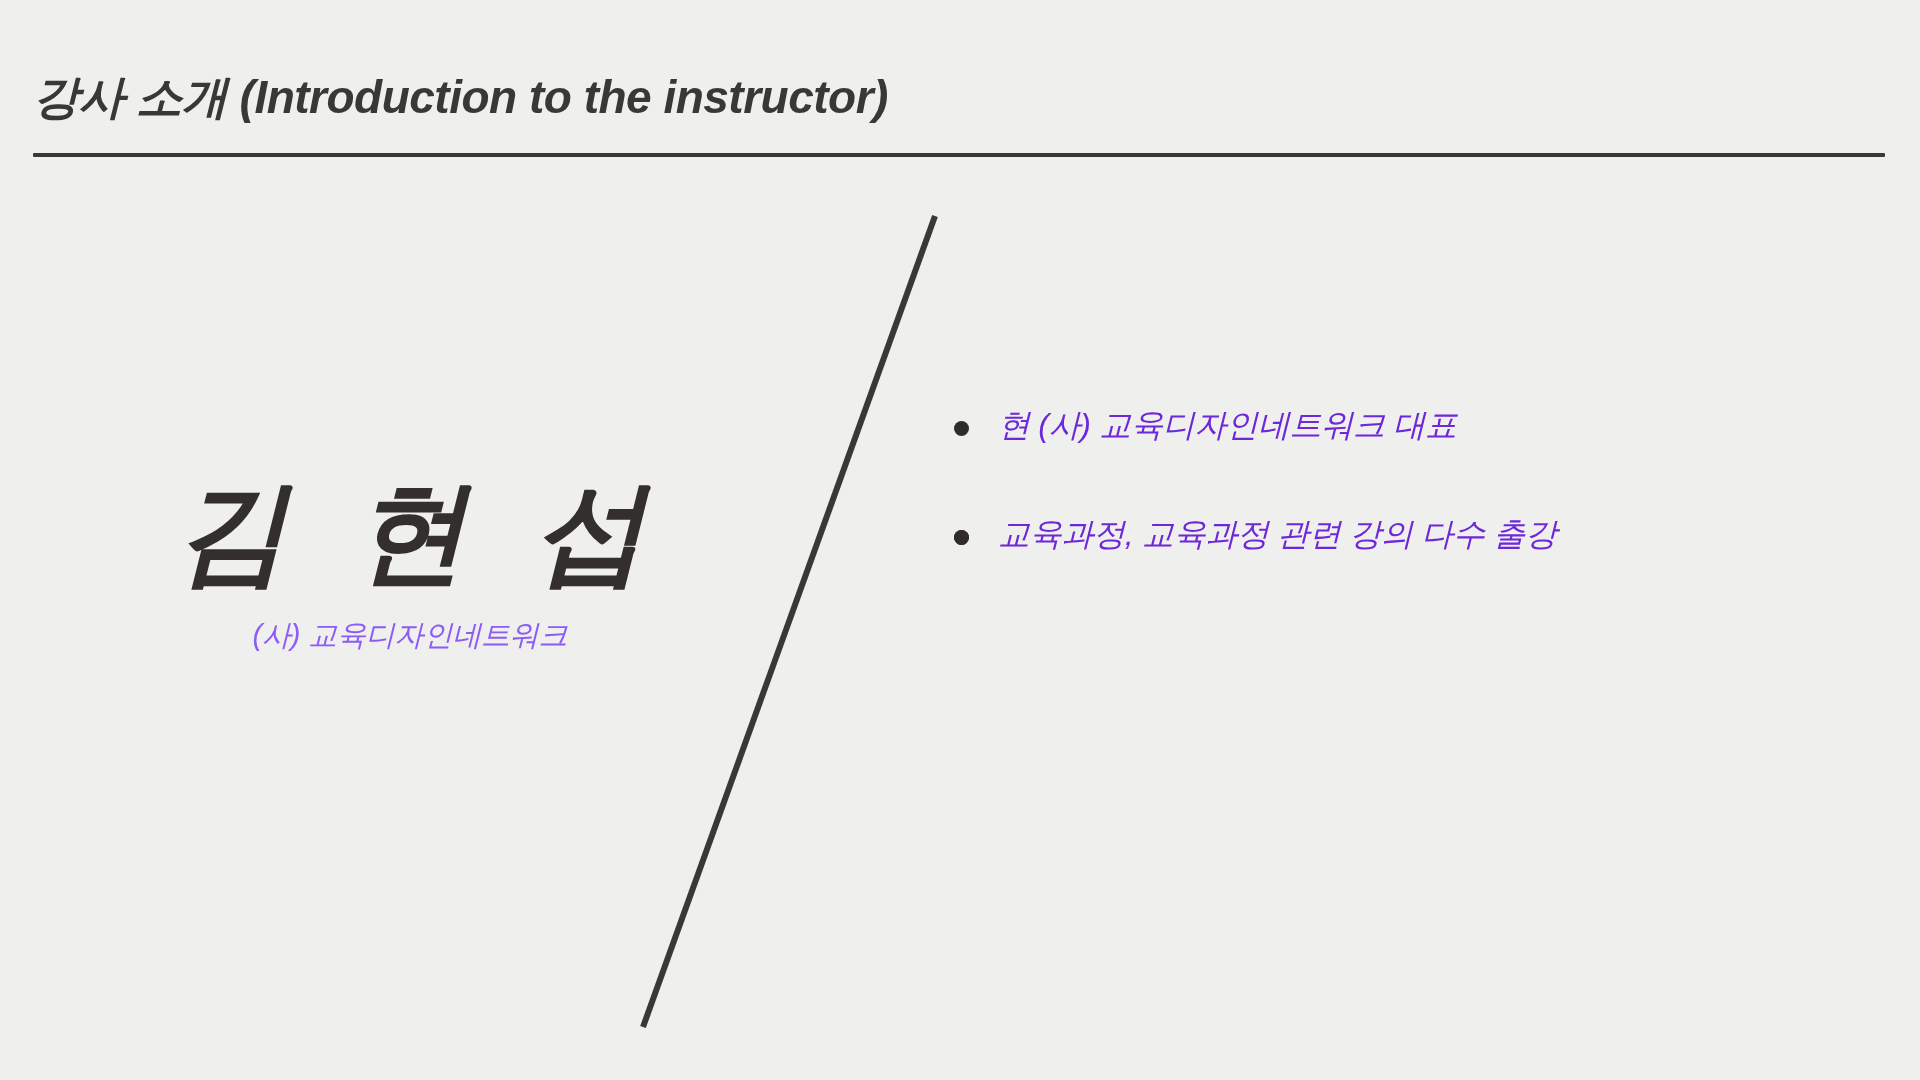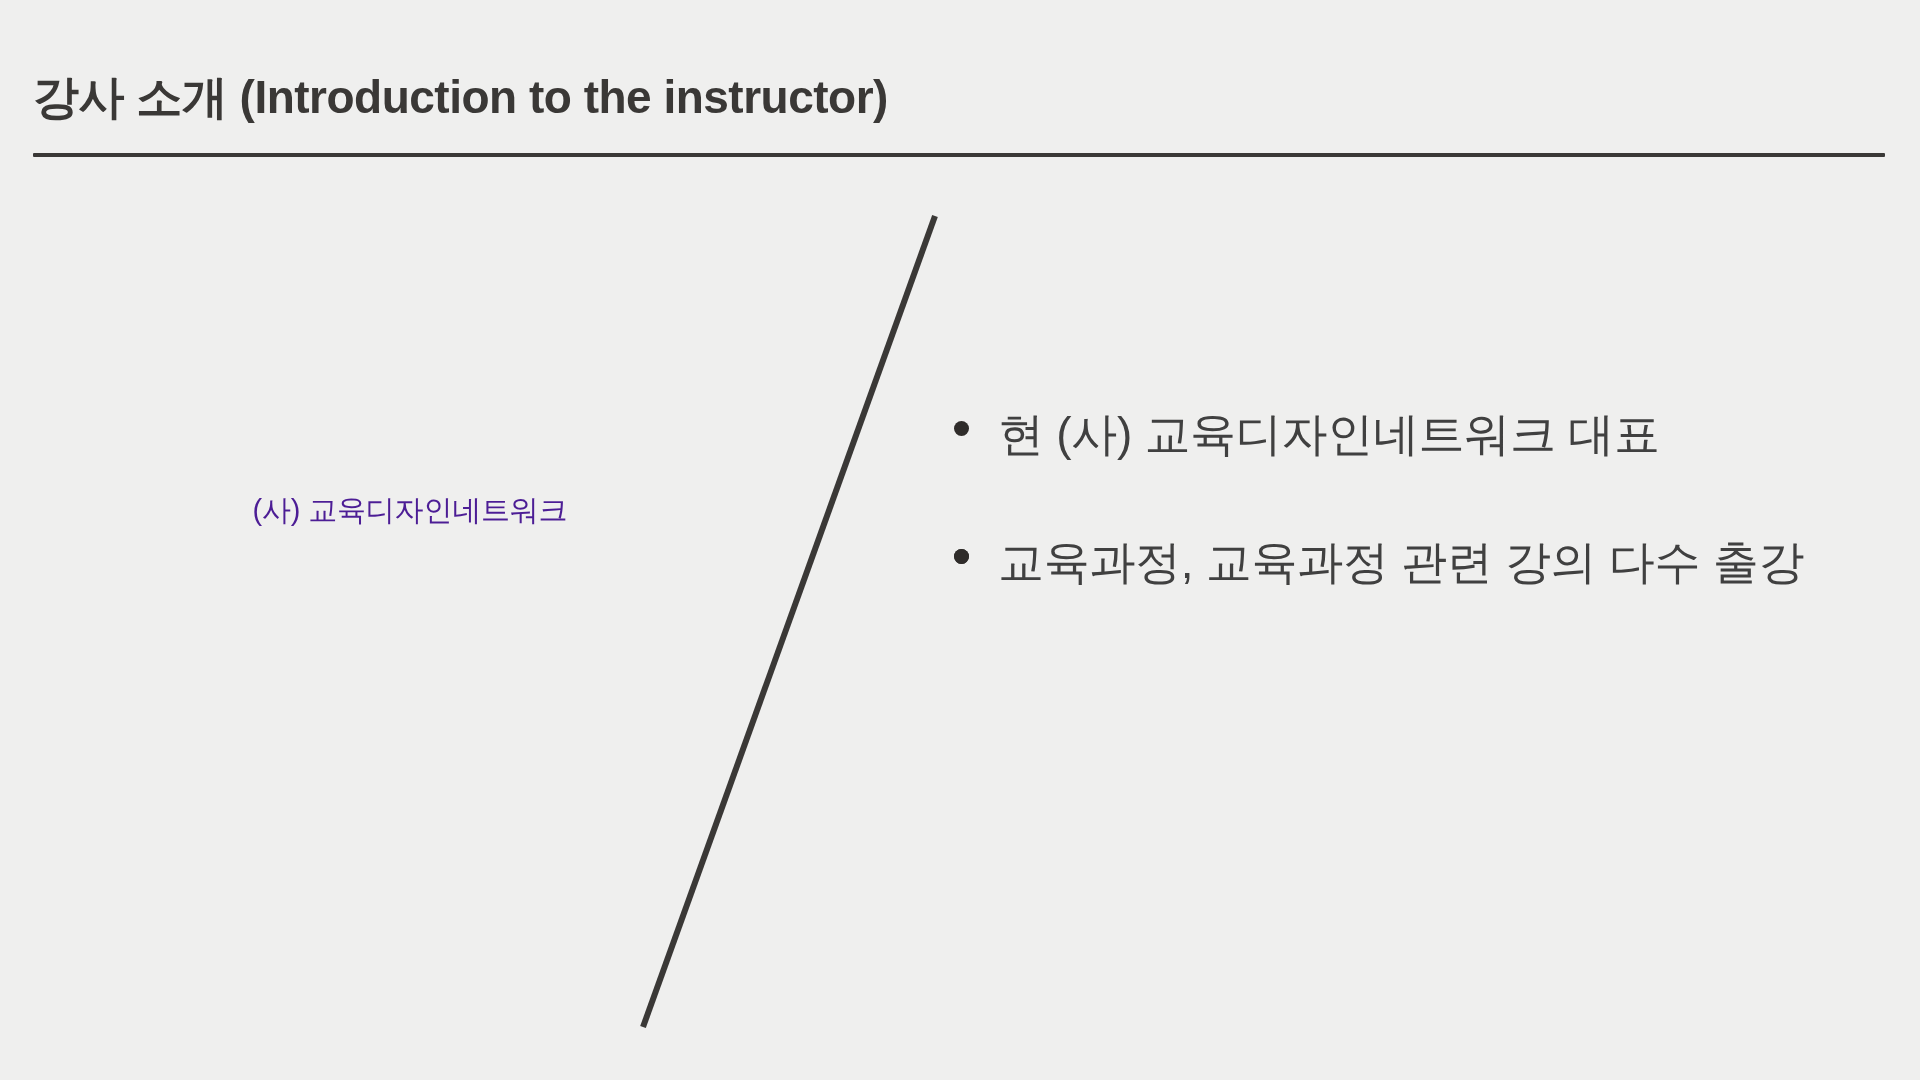--- a/index.html
+++ b/index.html
@@ -16,20 +16,21 @@
     overflow: hidden;
     position: relative;
     -webkit-font-smoothing: antialiased;
   }
 
   .slide {
     position: absolute;
     inset: 0;
     width: 1888px;
     height: 1080px;
+    font-style: italic;
   }
 
   
   .slide-title {
     position: absolute;
     left: 33px;
     top: 38px;
     font-size: 46px;
     font-weight: 700;
     letter-spacing: -0.5px;
@@ -77,44 +78,44 @@
     color: #332f2d;
     white-space: nowrap;
   }
 
   .instructor-affiliation {
     margin-top: 22px;
     font-size: 29px;
     font-weight: 500;
     letter-spacing: -0.2px;
     line-height: 1.3;
-    color: #4c1d95;
+    color: #8b5cf6;
     white-space: nowrap;
   }
 
   
   .credentials {
     position: absolute;
     left: 946px;
     top: 404px;
     width: 930px;
     list-style: none;
     margin: 0;
     padding: 0;
   }
 
   .credential-item {
     position: relative;
     padding-left: 52px;
     margin-bottom: 67px;
-    font-size: 46px;
+    font-size: 32px;
     font-weight: 500;
     line-height: 1.32;
     letter-spacing: -0.3px;
-    color: #404040;
+    color: #6d28d9;
     white-space: nowrap;
   }
 
   .credential-item:last-child {
     margin-bottom: 0;
   }
 
   .credential-bullet {
     position: absolute;
     left: 8px;
@@ -132,20 +133,21 @@
 
   <h1 class="slide-title">강사 소개 (Introduction to the instructor)</h1>
 
   <div class="title-rule"></div>
 
   <svg class="divider-svg" viewBox="0 0 1920 1080" aria-hidden="true">
     <line x1="935" y1="216" x2="643" y2="1027" stroke="#3a3836" stroke-width="6" stroke-linecap="butt"></line>
   </svg>
 
   <div class="name-block">
+    <div class="instructor-name">김 현 섭</div>
     <div class="instructor-affiliation">(사) 교육디자인네트워크</div>
   </div>
 
   <ul class="credentials">
     <li class="credential-item">
       <span class="credential-bullet"></span>
       <span>현 (사) 교육디자인네트워크 대표</span>
     </li>
     <li class="credential-item">
       <span class="credential-bullet"></span>

